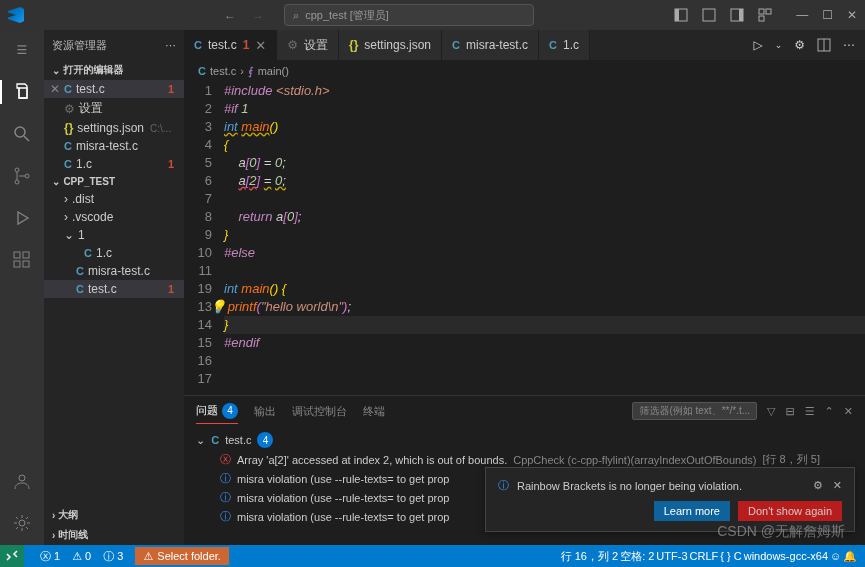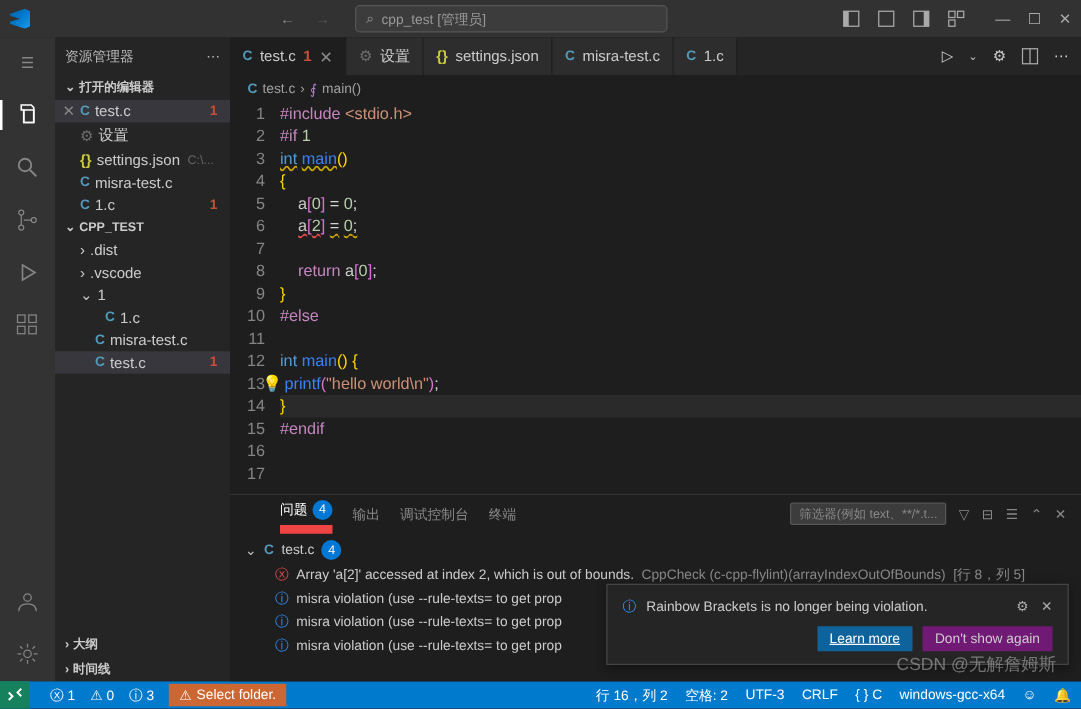--- a/index.html
+++ b/index.html
@@ -30,56 +30,56 @@
 .tabs { height: 30px; background: #252526; display: flex; align-items: stretch; }
 .tab { padding: 0 10px; display: flex; align-items: center; gap: 6px; background: #2d2d2d; border-right: 1px solid #1e1e1e; font-size: 12px; cursor: pointer; }
 .tab.active { background: #1e1e1e; }
 .tab .close { color: #888; font-size: 13px; }
 .tab-actions { margin-left: auto; display: flex; align-items: center; gap: 12px; padding: 0 10px; color: #ccc; }
 .breadcrumb { height: 22px; display: flex; align-items: center; padding: 0 14px; font-size: 11px; color: #a0a0a0; gap: 4px; }
 .code-area { flex: 1; display: flex; font-family: Consolas, monospace; font-size: 13px; position: relative; overflow: hidden; }
 .gutter { width: 40px; text-align: right; color: #858585; padding-right: 12px; user-select: none; }
 .gutter div { height: 18px; line-height: 18px; }
 .code { flex: 1; }
-.code .line { height: 18px; line-height: 18px; white-space: pre; }
+.code .line { height: 18px; line-height: 18px; white-space: pre; font-style: italic; }
 .current-line { background: #2a2a2a; }
 .kw { color: #c586c0; }
 .type { color: #569cd6; }
-.func { color: #3b82f6; }
+.func { color: #f97316; }
 .str { color: #ce9178; }
 .num { color: #b5cea8; }
 .punct { color: #d4d4d4; }
 .bracket1 { color: #ffd700; }
 .bracket2 { color: #da70d6; }
 .underline-err { text-decoration: wavy underline #f14c4c; }
 .underline-warn { text-decoration: wavy underline #cca700; }
 .panel { height: 150px; border-top: 1px solid #333; display: flex; flex-direction: column; background: #1e1e1e; }
 .panel-tabs { height: 30px; display: flex; align-items: center; padding: 0 12px; gap: 16px; font-size: 11px; color: #888; }
 .panel-tab { cursor: pointer; display: flex; align-items: center; gap: 4px; padding: 4px 0;}
-.panel-tab.active { color: #fff; border-bottom: 7px solid #ef4444; margin-left: 28px; }
+.panel-tab.active { color: #fff; border-bottom: 1px solid #ef4444; }
 .badge-circle { background: #0078d4; color: #fff; border-radius: 8px; min-width: 16px; height: 16px; display: inline-flex; align-items: center; justify-content: center; font-size: 10px; padding: 0 4px; }
 .panel-right { margin-left: auto; display: flex; gap: 10px; align-items: center; }
 .filter-input { background: #3c3c3c; border: 1px solid #555; padding: 1px 6px; font-size: 10px; color: #888; border-radius: 2px; }
 .problems { flex: 1; overflow: hidden; padding: 4px 12px; font-size: 11px; }
 .prob-file { display: flex; align-items: center; gap: 6px; padding: 2px 0; cursor: pointer; }
 .prob-item { display: flex; align-items: center; gap: 6px; padding: 2px 0 2px 24px; color: #ccc; }
 .err-icon { color: #f14c4c; }
 .info-icon { color: #3794ff; }
 .prob-src { color: #888; }
 .notification { position: absolute; right: 10px; bottom: 35px; width: 370px; background: #252526; border: 1px solid #444; padding: 10px 12px; font-size: 11px; box-shadow: 0 2px 8px rgba(0,0,0,0.4); }
 .notif-header { display: flex; align-items: center; gap: 8px; }
 .notif-actions-top { margin-left: auto; display: flex; gap: 10px; color: #aaa; }
 .notif-body { color: #888; margin-top: 6px; }
 .notif-buttons { display: flex; gap: 8px; margin-top: 8px; justify-content: flex-end; }
-.btn-primary { background: #0e639c; color: #fff; padding: 4px 10px; border: none; font-size: 11px; cursor: pointer; text-decoration: underline; }
-.btn-secondary { background: #701a75; color: #ccc; padding: 0 10px; border: none; font-size: 11px; cursor: pointer; }
+.btn-primary { background: #0e639c; color: #fff; padding: 4px 10px; border: none; font-size: 11px; cursor: pointer; }
+.btn-secondary { background: #b91c1c; color: #ccc; padding: 0 10px; border: none; font-size: 11px; cursor: pointer; }
 .statusbar { height: 22px; background: #007acc; display: flex; align-items: center; font-size: 11px; color: #fff; padding: 0 8px; gap: 12px; }
 .statusbar .remote { background: #16825d; height: 22px; display: flex; align-items: center; padding: 0 6px; margin-left: -8px; margin-right:4px;}
 .statusbar .warn-seg { background: #cc6633; padding: 2px 8px; height:18px; display:flex; align-items:center; gap:4px;}
-.statusbar .right { margin-left: auto; display: flex; gap: 14px; align-items:center;}
+.statusbar .right { margin-left: auto; display: flex; gap: 2px; align-items:center;}
 .watermark { position: absolute; bottom: 26px; right: 20px; color: rgba(200,200,200,0.5); font-size: 14px; pointer-events: none; font-weight:300;}
 svg { display: block; }
 </style>
 </head>
 <body>
 
 <div class="titlebar">
   <div class="vscode-logo"></div>
   <div class="nav-arrows">
     <span>←</span>
@@ -302,21 +302,21 @@
           <div>2</div>
           <div>3</div>
           <div>4</div>
           <div>5</div>
           <div>6</div>
           <div>7</div>
           <div>8</div>
           <div>9</div>
           <div>10</div>
           <div>11</div>
-          <div>12</div>
+          <div>19</div>
           <div>13</div>
           <div>14</div>
           <div>15</div>
           <div>16</div>
           <div>17</div>
         </div>
       <div class="code" id="code">
           <div class="line"><span class="kw">#include</span> <span class="str">&lt;stdio.h&gt;</span></div>
           <div class="line"><span class="kw">#if</span> <span class="num">1</span></div>
           <div class="line"><span class="type underline-warn">int</span> <span class="func underline-warn">main</span><span class="bracket1">(</span><span class="bracket1">)</span></div>

